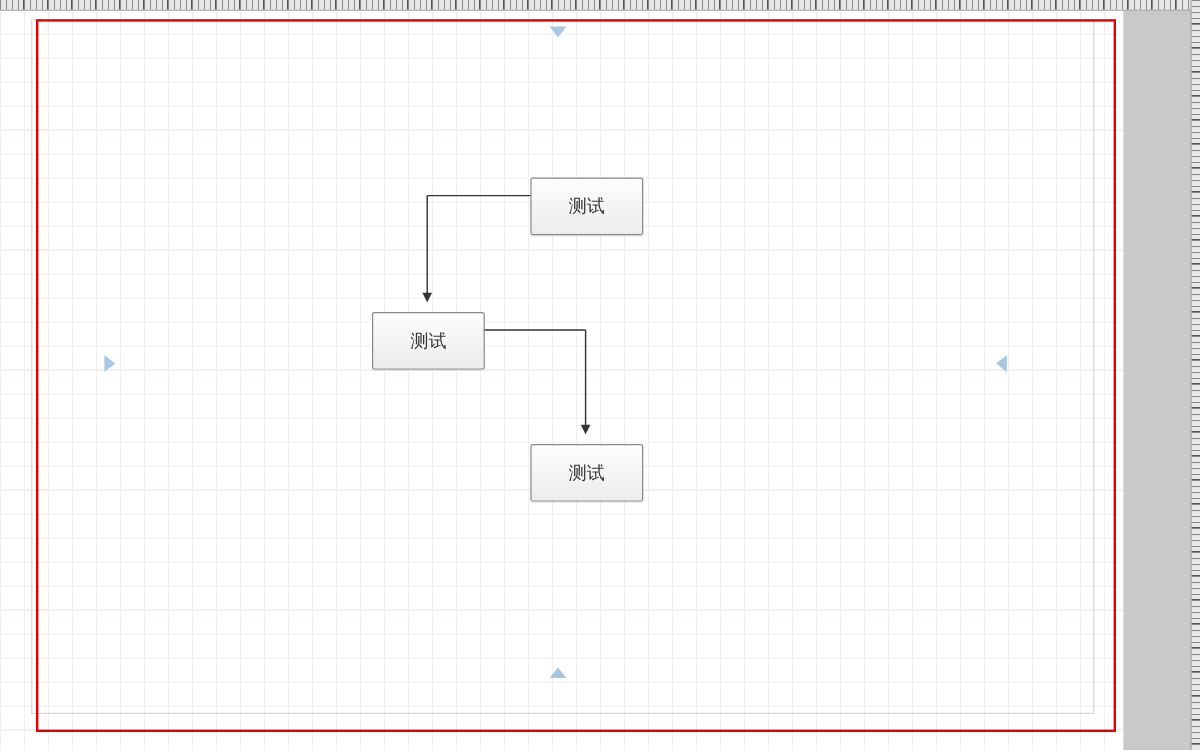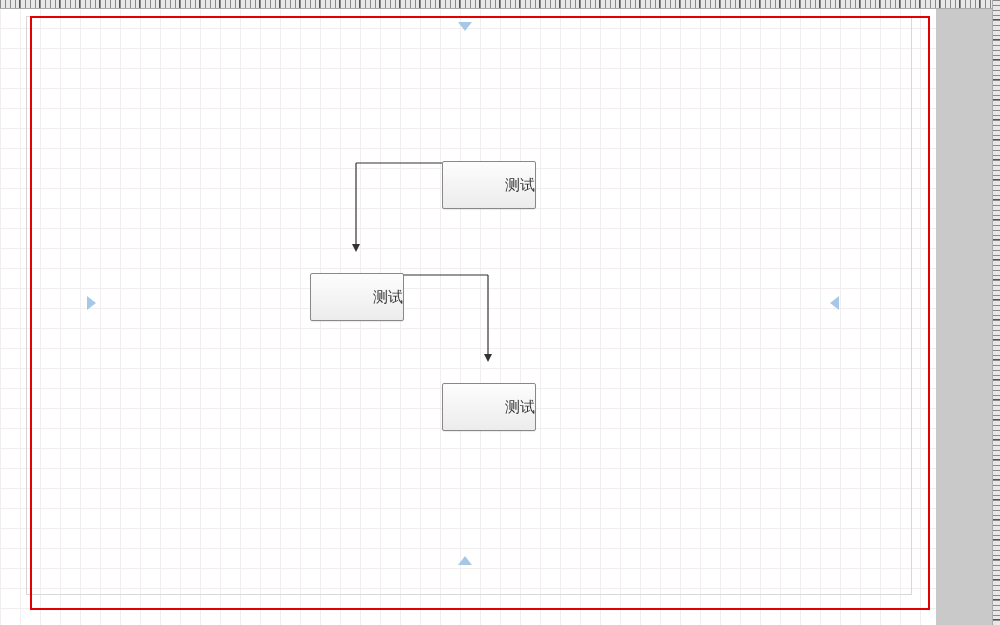--- a/index.html
+++ b/index.html
@@ -41,22 +41,22 @@
   .tri-up{border-left:7px solid transparent;border-right:7px solid transparent;border-bottom:9px solid #a7c7e7;}
   .tri-left{border-top:7px solid transparent;border-bottom:7px solid transparent;border-right:9px solid #a7c7e7;}
   .tri-right{border-top:7px solid transparent;border-bottom:7px solid transparent;border-left:9px solid #a7c7e7;}
   .exp-top{left:458px;top:22px;}
   .exp-bottom{left:458px;top:556px;}
   .exp-left{left:87px;top:296px;}
   .exp-right{left:830px;top:296px;}
 
   
   .node{position:absolute;width:92px;height:46px;border:1px solid #888;border-radius:2px;
-    background:linear-gradient(#fdfdfd,#ececec);display:flex;align-items:center;justify-content:flex-end;
-    font-size:15px;color:#333;box-shadow:0 1px 1px rgba(0,0,0,0.08);z-index:15;cursor:move;margin-top:13px;}
+    background:linear-gradient(#fdfdfd,#ececec);display:flex;align-items:center;justify-content:center;
+    font-size:15px;color:#333;box-shadow:0 1px 1px rgba(0,0,0,0.08);z-index:15;cursor:move;}
 
   
   svg.connectors{position:absolute;left:0;top:8px;width:936px;height:617px;z-index:12;pointer-events:none;}
   svg.connectors line{stroke:#333;stroke-width:1.2;}
   svg.connectors polygon{fill:#333;}
 </style>
 </head>
 <body>
 
 <div class="app">

